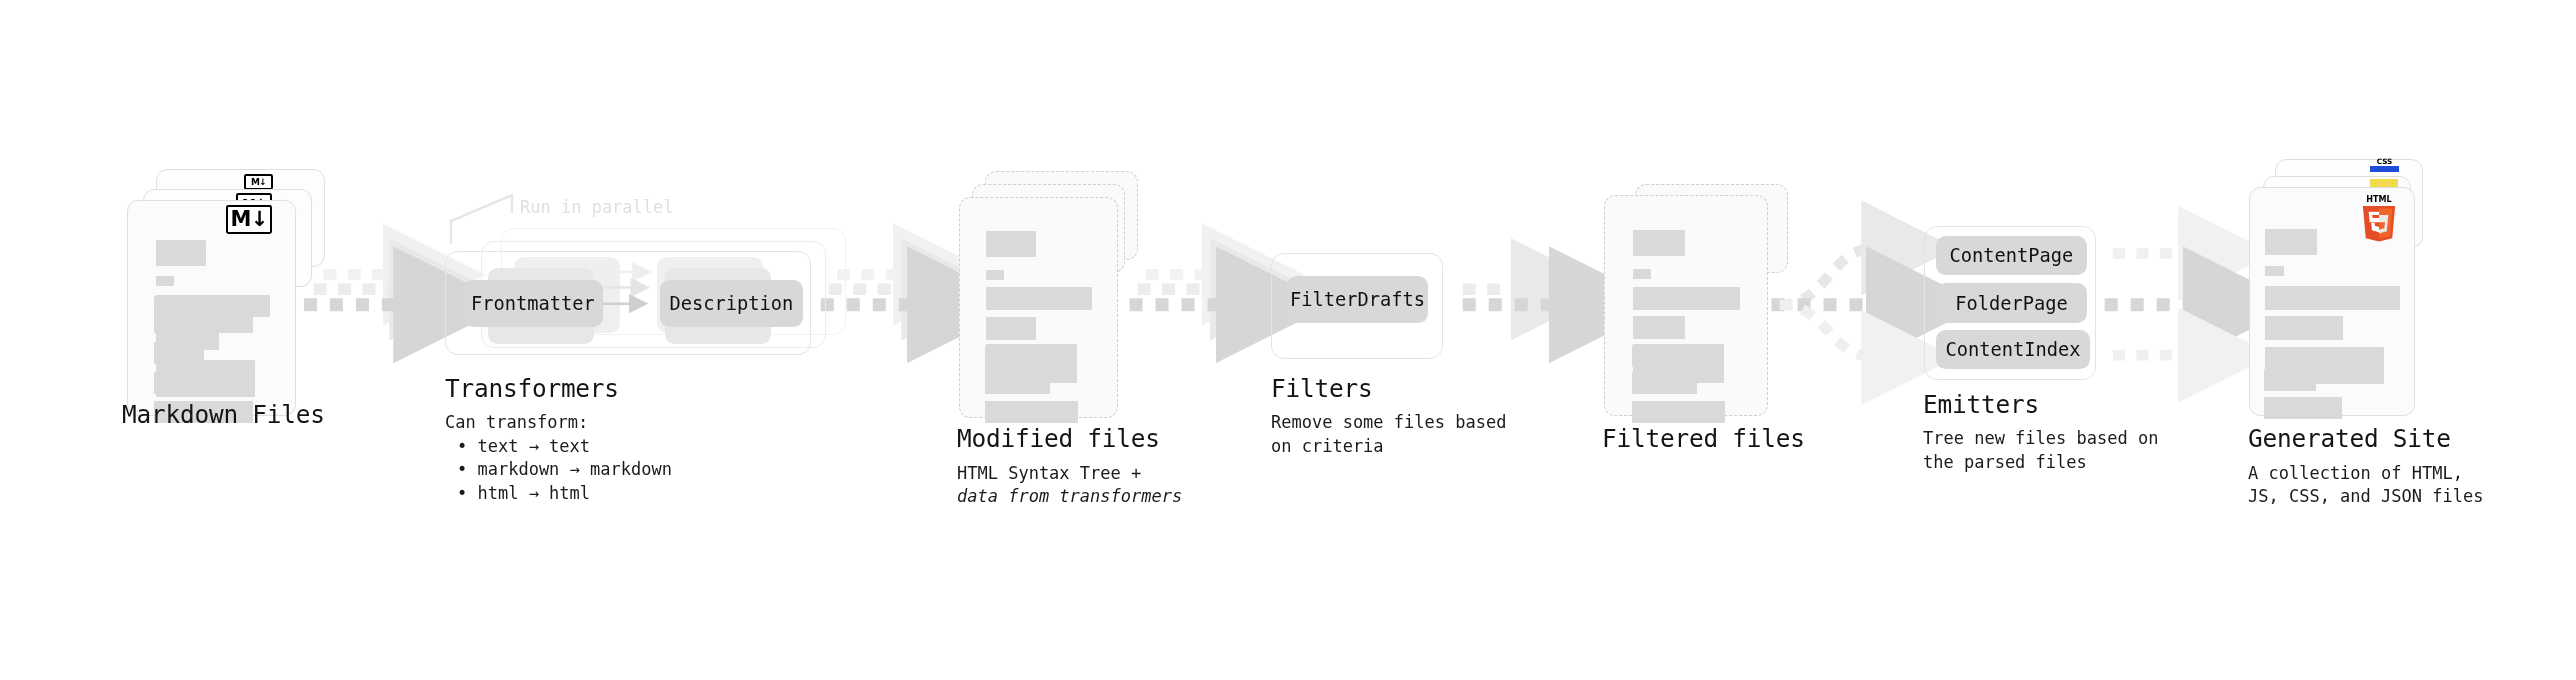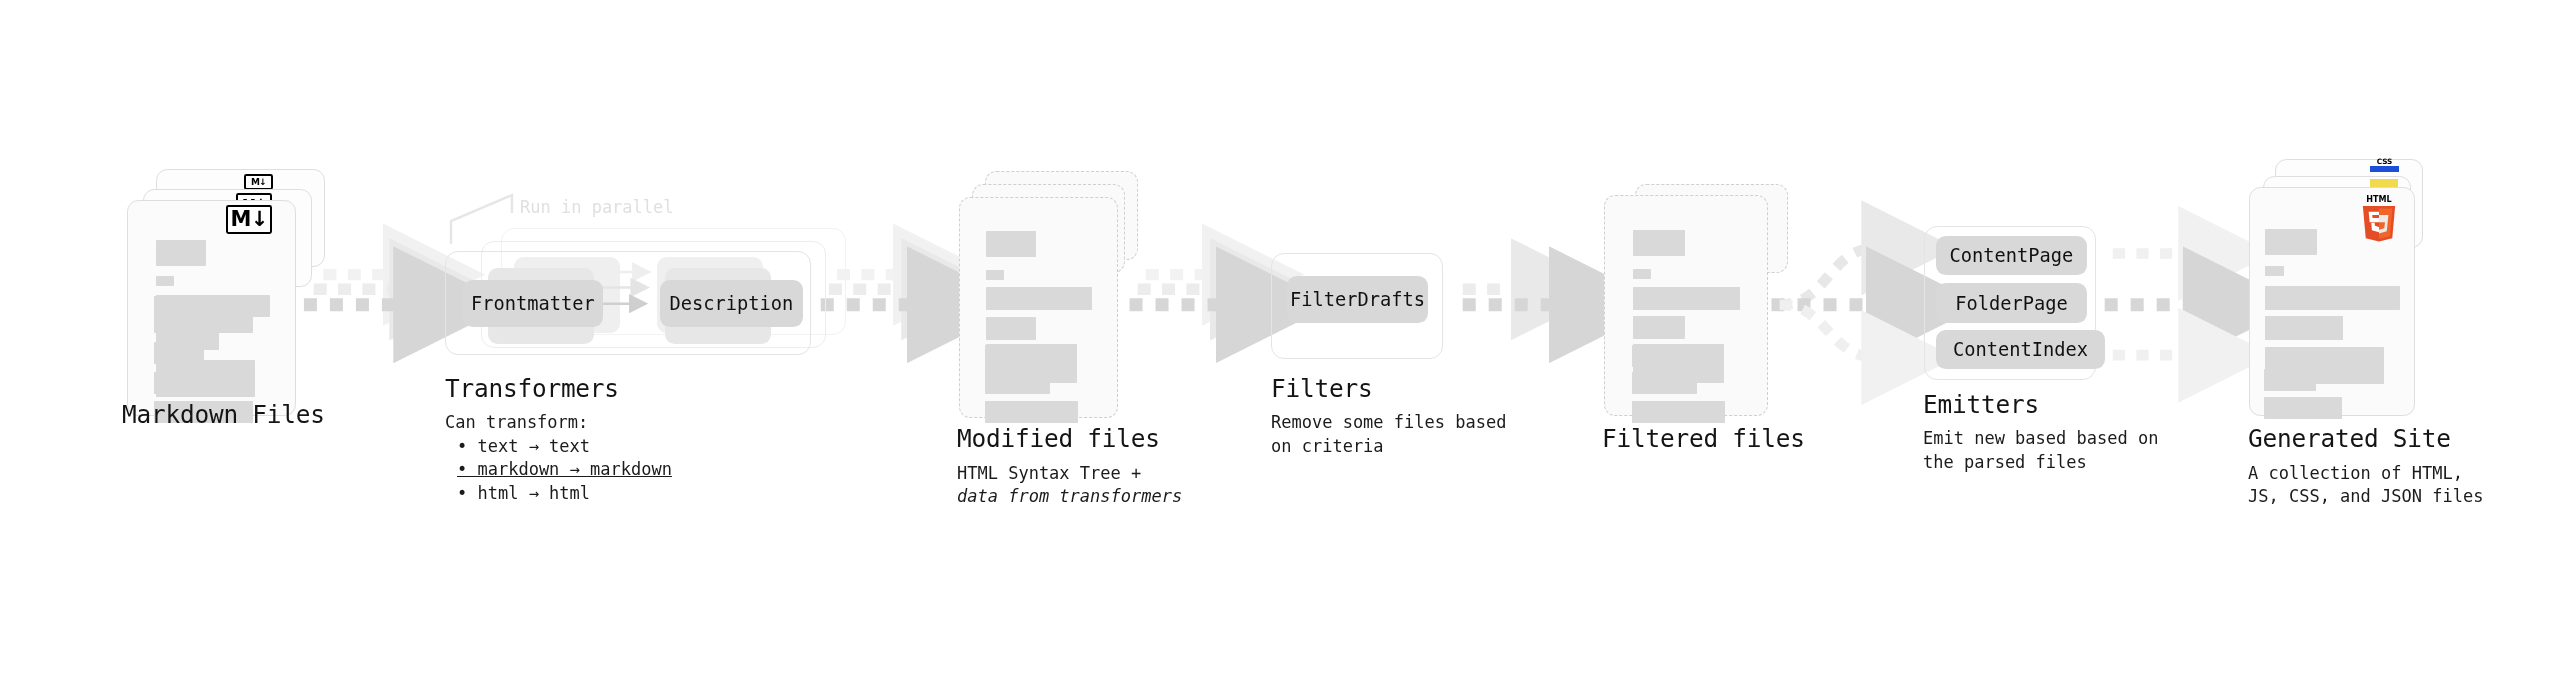--- a/index.html
+++ b/index.html
@@ -260,21 +260,21 @@
     <div class="chip" style="left:463px; top:280px; width:140px; height:47px;">
       <span>Frontmatter</span>
     </div>
     <div class="chip" style="left:660px; top:280px; width:143px; height:47px;">
       <span>Description</span>
     </div>
 
     <div class="title" style="left:445px; top:374px;">Transformers</div>
     <div class="subtitle" style="left:445px; top:411px;">Can transform:</div>
     <div class="subtitle" style="left:457px; top:435px;">• text → text</div>
-    <div class="subtitle" style="left:457px; top:458px;text-decoration:underline;">• markdown → markdown</div>
+    <div class="subtitle" style="left:457px; top:458px;">• markdown → markdown</div>
     <div class="subtitle" style="left:457px; top:482px;">• html → html</div>
   </div>
 
   <div>
     <div class="sheet dashed" style="left:985px; top:171px; width:153px; height:89px;"></div>
     <div class="sheet dashed" style="left:972px; top:184px; width:153px; height:89px;"></div>
     <div class="sheet dashed" style="left:959px; top:197px; width:159px; height:221px;">
       <div class="lines">
         <div class="ln h1" style="left:26px; top:32.5px; width:50px;"></div>
         <div class="ln tiny" style="left:26px; top:72px; width:18px;"></div>
@@ -323,25 +323,25 @@
   </div>
 
   <div>
     <div class="gbox" style="left:1924px; top:226px; width:172px; height:154px;"></div>
     <div class="chip" style="left:1936px; top:236px; width:151px; height:39px;">
       <span>ContentPage</span>
     </div>
     <div class="chip" style="left:1936px; top:283px; width:151px; height:40px;">
       <span>FolderPage</span>
     </div>
-    <div class="chip" style="left:1936px; top:330px; width:169px; height:39px;">
+    <div class="chip" style="left:1936px; top:330px; width:154px; height:39px;">
       <span>ContentIndex</span>
     </div>
     <div class="title" style="left:1923px; top:390px;">Emitters</div>
-    <div class="subtitle" style="left:1923px; top:427px;">Emit new based based on</div>
+    <div class="subtitle" style="left:1923px; top:427px;">Tree new files based on</div>
     <div class="subtitle" style="left:1923px; top:451px;">the parsed files</div>
   </div>
 
   <div>
     <div class="sheet ghost2" style="left:2275px; top:159px; width:148px; height:89px;"></div>
     <div class="cssbadge" style="left:2370px; top:166px; width:29px; height:5.7px;">
       <span class="ct">CSS</span>
     </div>
 
     <div class="sheet ghost1" style="left:2263px; top:176px; width:148px; height:89px;"></div>

